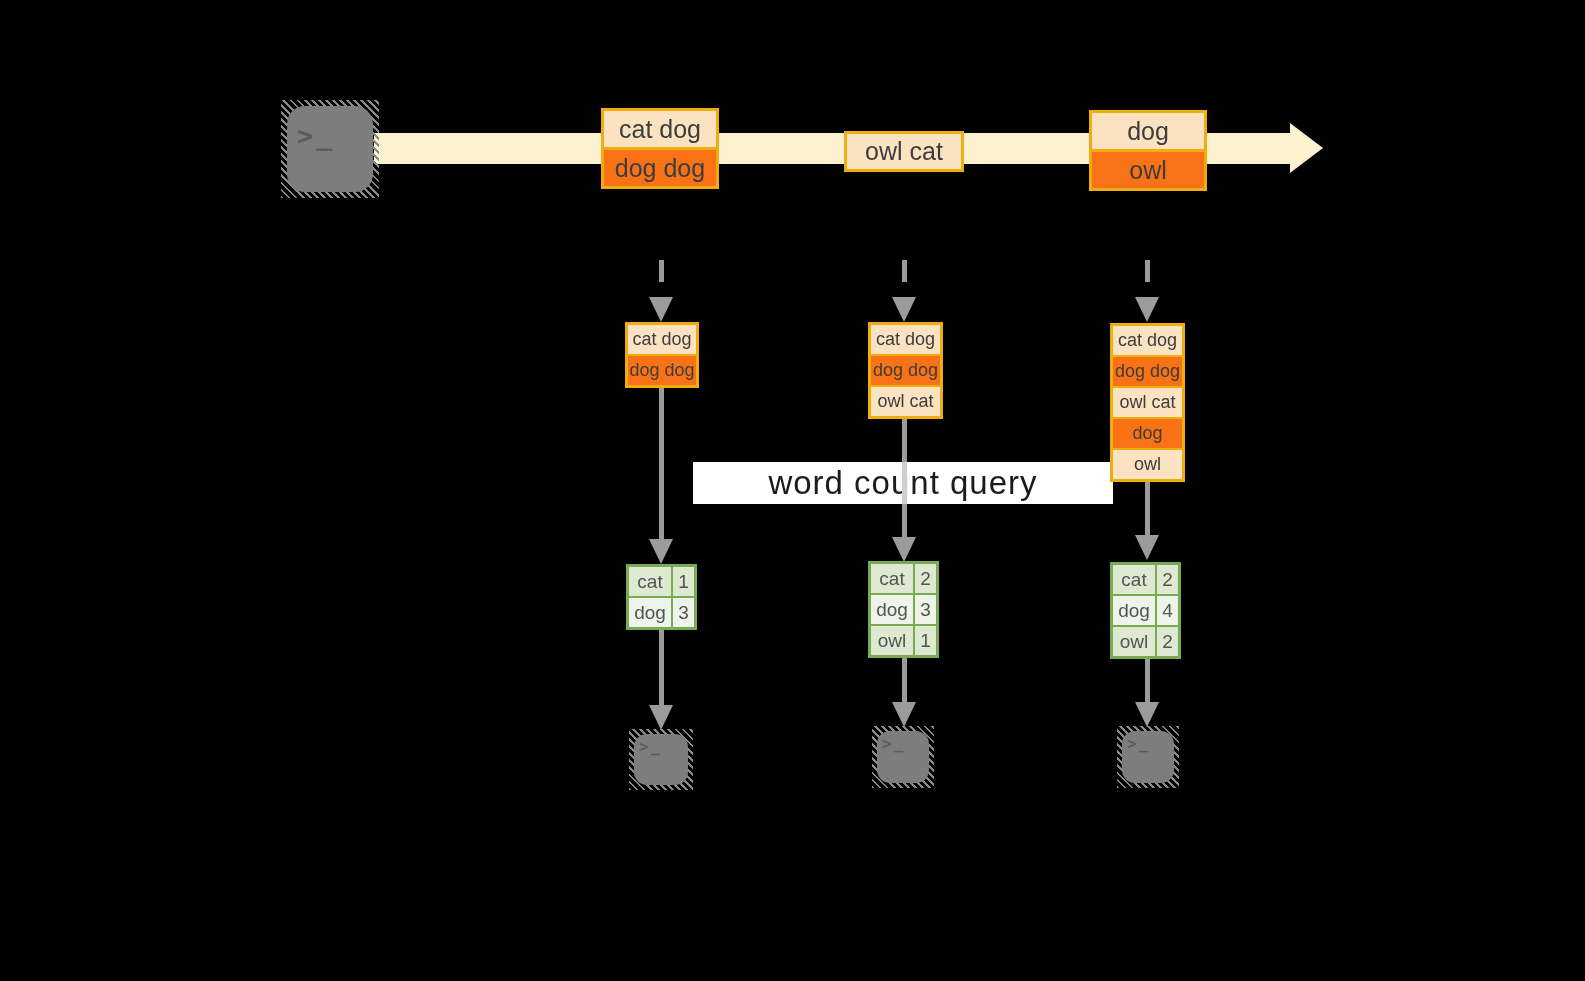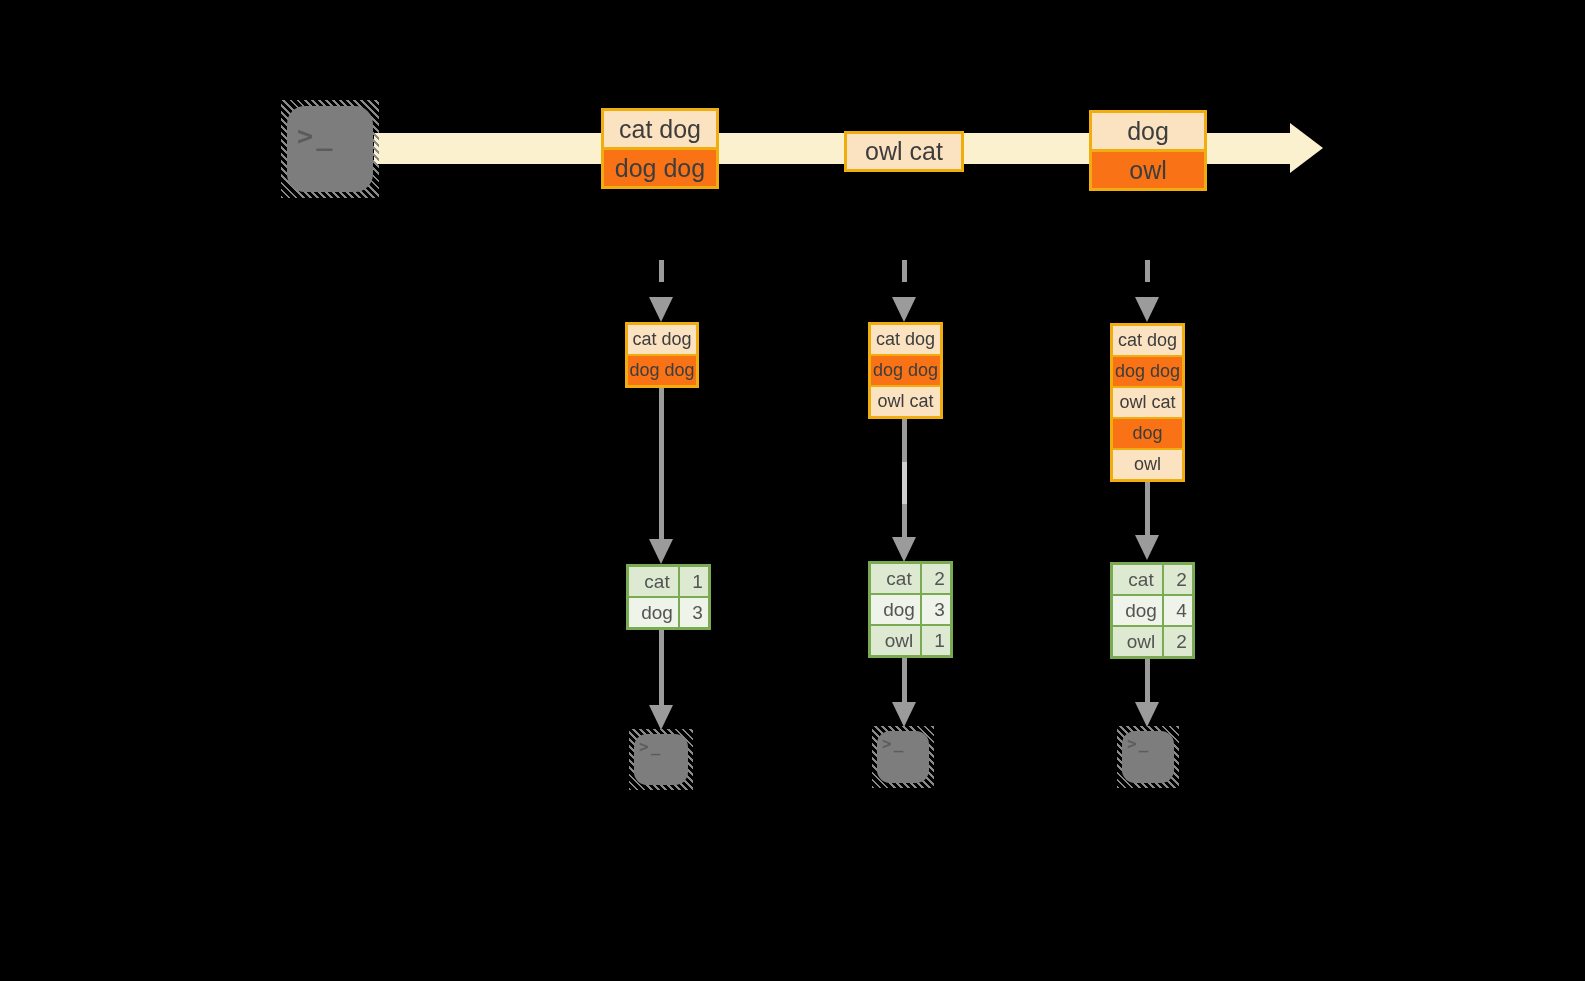--- a/index.html
+++ b/index.html
@@ -27,21 +27,21 @@
   .obox .row + .row { border-top:3px solid #f0ae0e; }
   .obox.big .row { height:36px; font-size:25px; }
   .obox.small .row { height:29px; font-size:18px; }
   .obox.small .row + .row { border-top:2px solid #f0ae0e; }
   .fill-d { background:#fbe2c1; }
   .fill-l { background:#f97316; }
   
   .gtable { position:absolute; border:3px solid #7aab52; z-index:3; }
   .gtable .grow { display:flex; }
   .gtable .grow + .grow { border-top:2px solid #7aab52; }
-  .gtable .cell { height:29px; display:flex; align-items:center; justify-content:center; color:#545454; font-size:19px;padding-left:7px; }
+  .gtable .cell { height:29px; display:flex; align-items:center; justify-content:center; color:#545454; font-size:19px; }
   .gtable .word { width:42px; }
   .gtable .num  { width:21px; border-left:2px solid #7aab52; }
   .grow-d .cell { background:#dde9d1; }
   .grow-l .cell { background:#eef4e9; }
   
   .shaft { position:absolute; width:5px; background:#9b9b9b; }
   .shaft.over-band { background:#cfcfcf; z-index:4; }
   .ahead {
     position:absolute; width:0; height:0;
     border-left:12px solid transparent; border-right:12px solid transparent;
@@ -111,20 +111,23 @@
 
   <div class="shaft" style="left:659px; top:388px; height:151px;"></div>
   <div class="ahead" style="left:649px; top:539px;"></div>
 
   <div class="shaft" style="left:902px; top:419px; height:118px;"></div>
   <div class="ahead" style="left:892px; top:537px;"></div>
 
   <div class="shaft" style="left:1145px; top:482px; height:53px;"></div>
   <div class="ahead" style="left:1135px; top:535px;"></div>
 
+  <div class="query-band">
+    <span>word count query</span>
+  </div>
 
   <div class="shaft over-band" style="left:902px; top:462px; height:42px;"></div>
 
   <div class="gtable" style="left:626px; top:564px;">
     <div class="grow grow-d">
       <div class="cell word">cat</div>
       <div class="cell num">1</div>
     </div>
     <div class="grow grow-l">
       <div class="cell word">dog</div>

